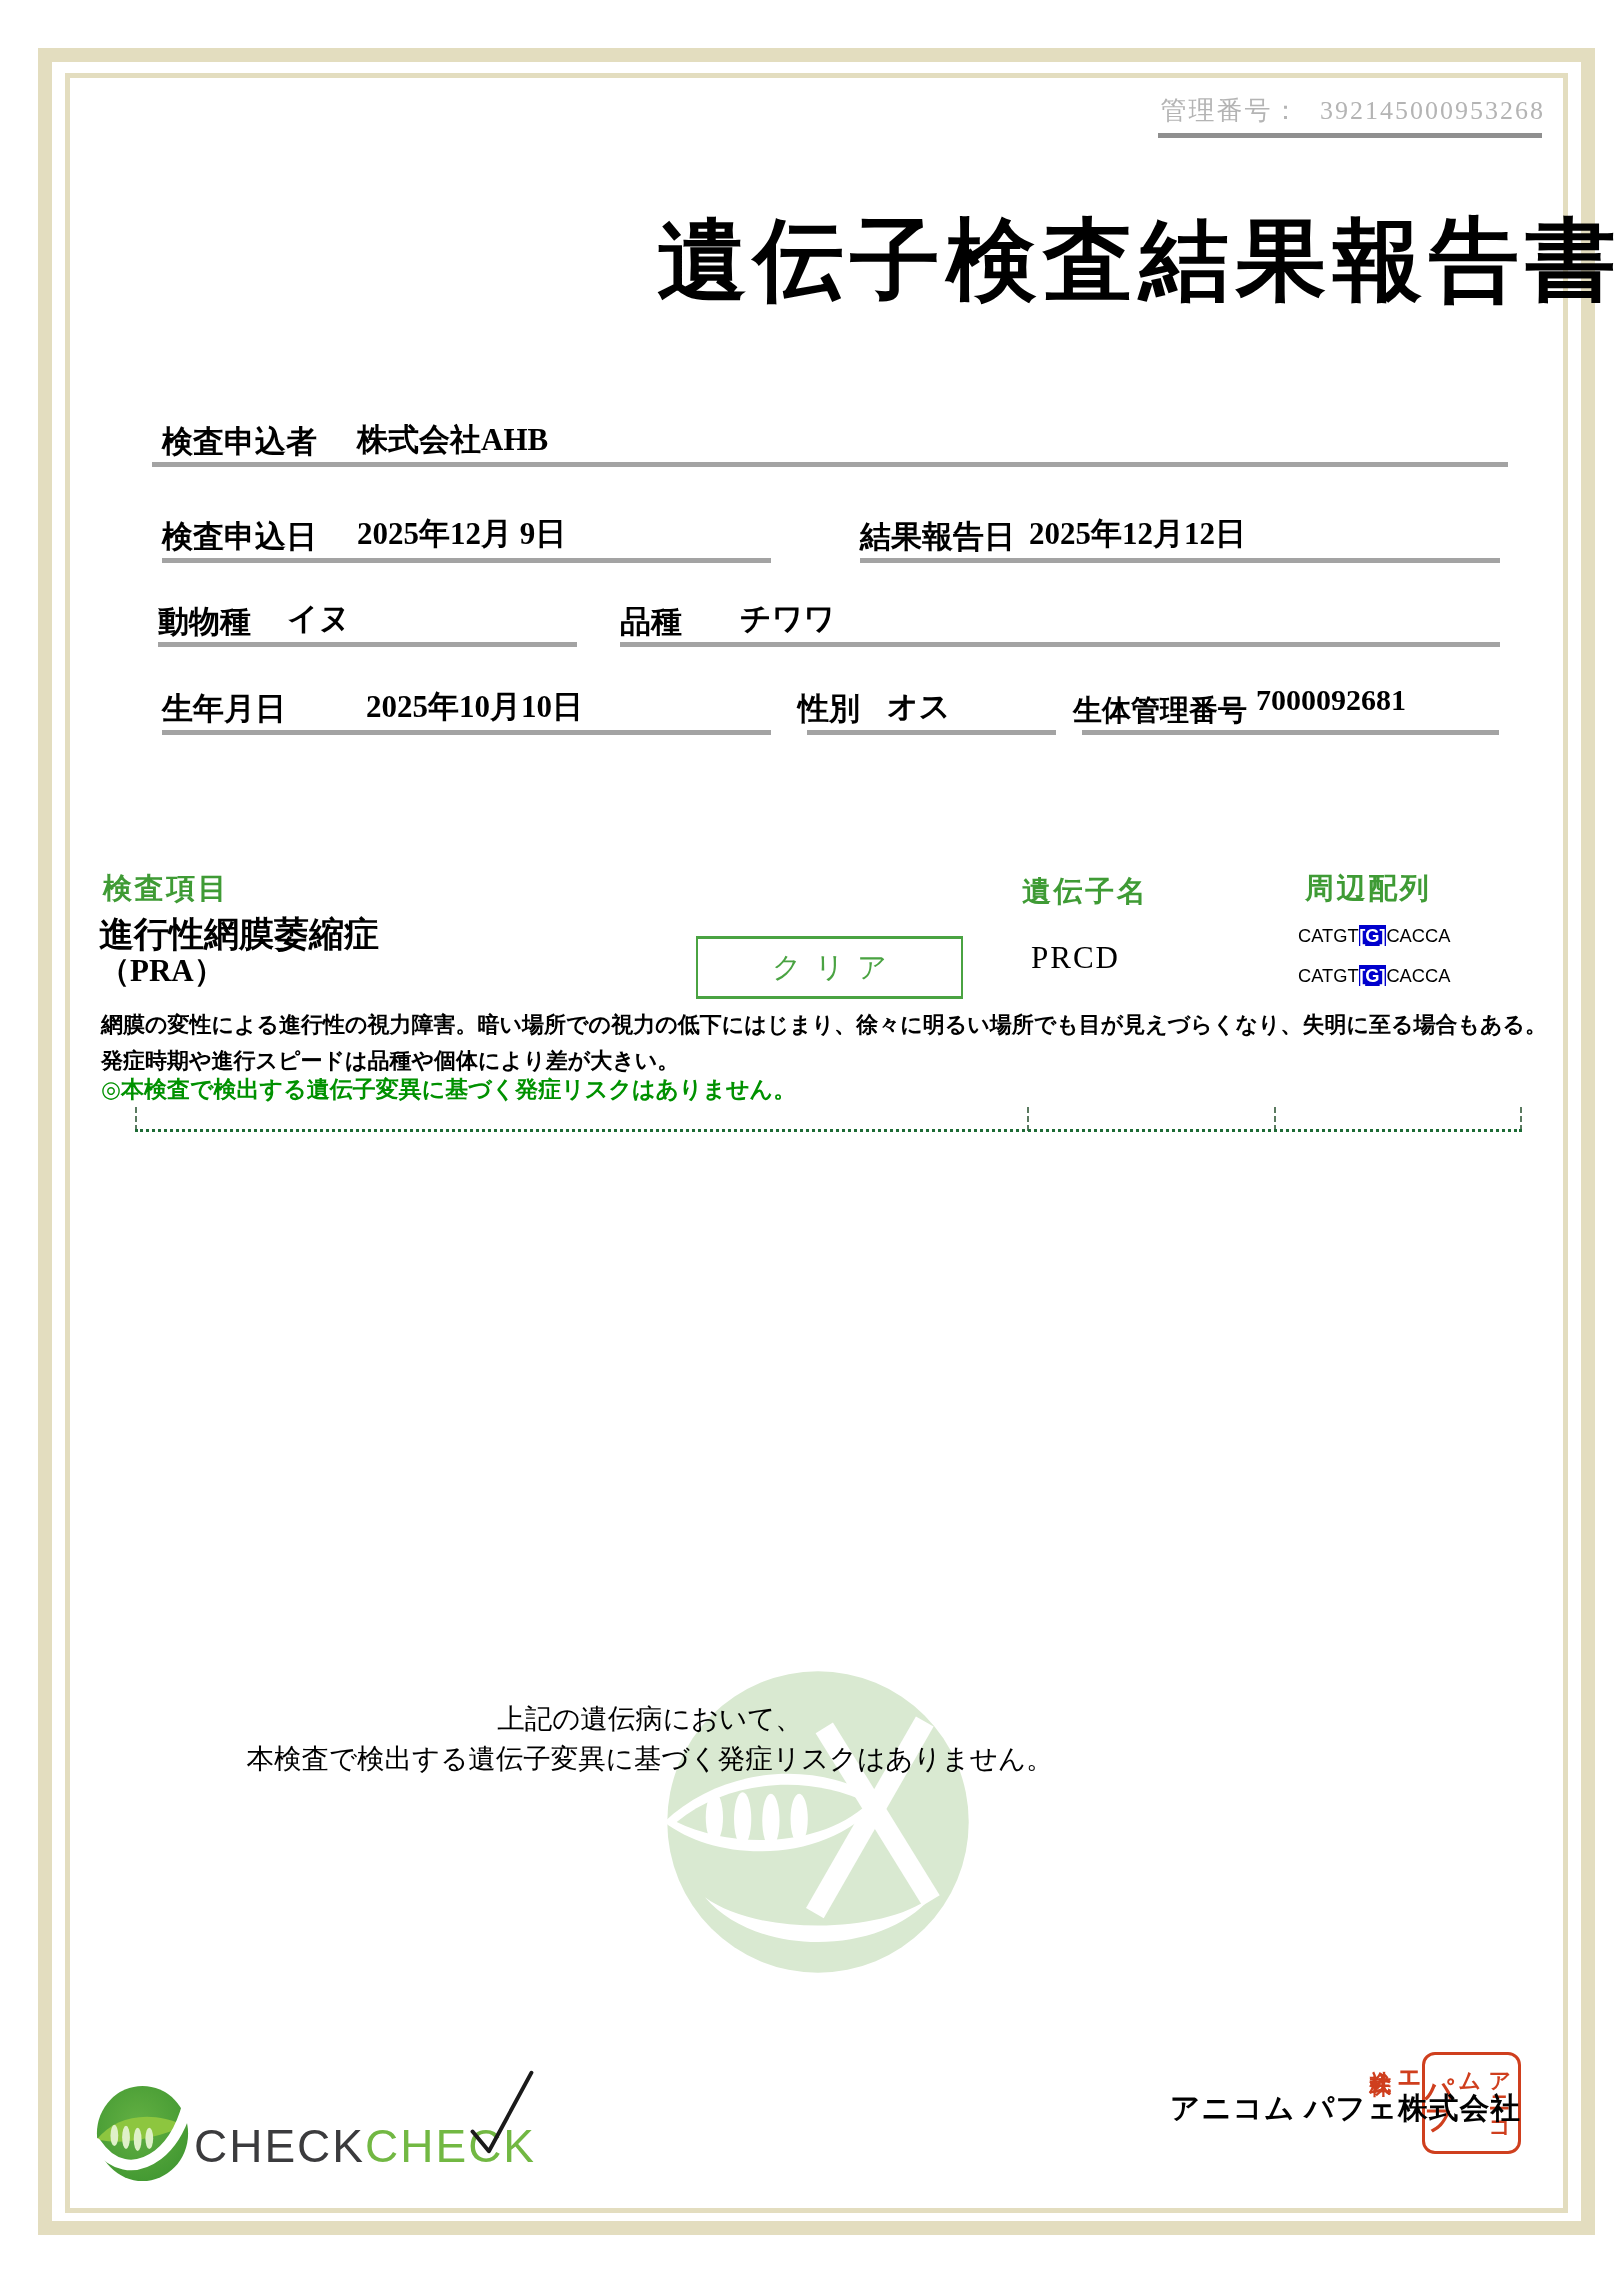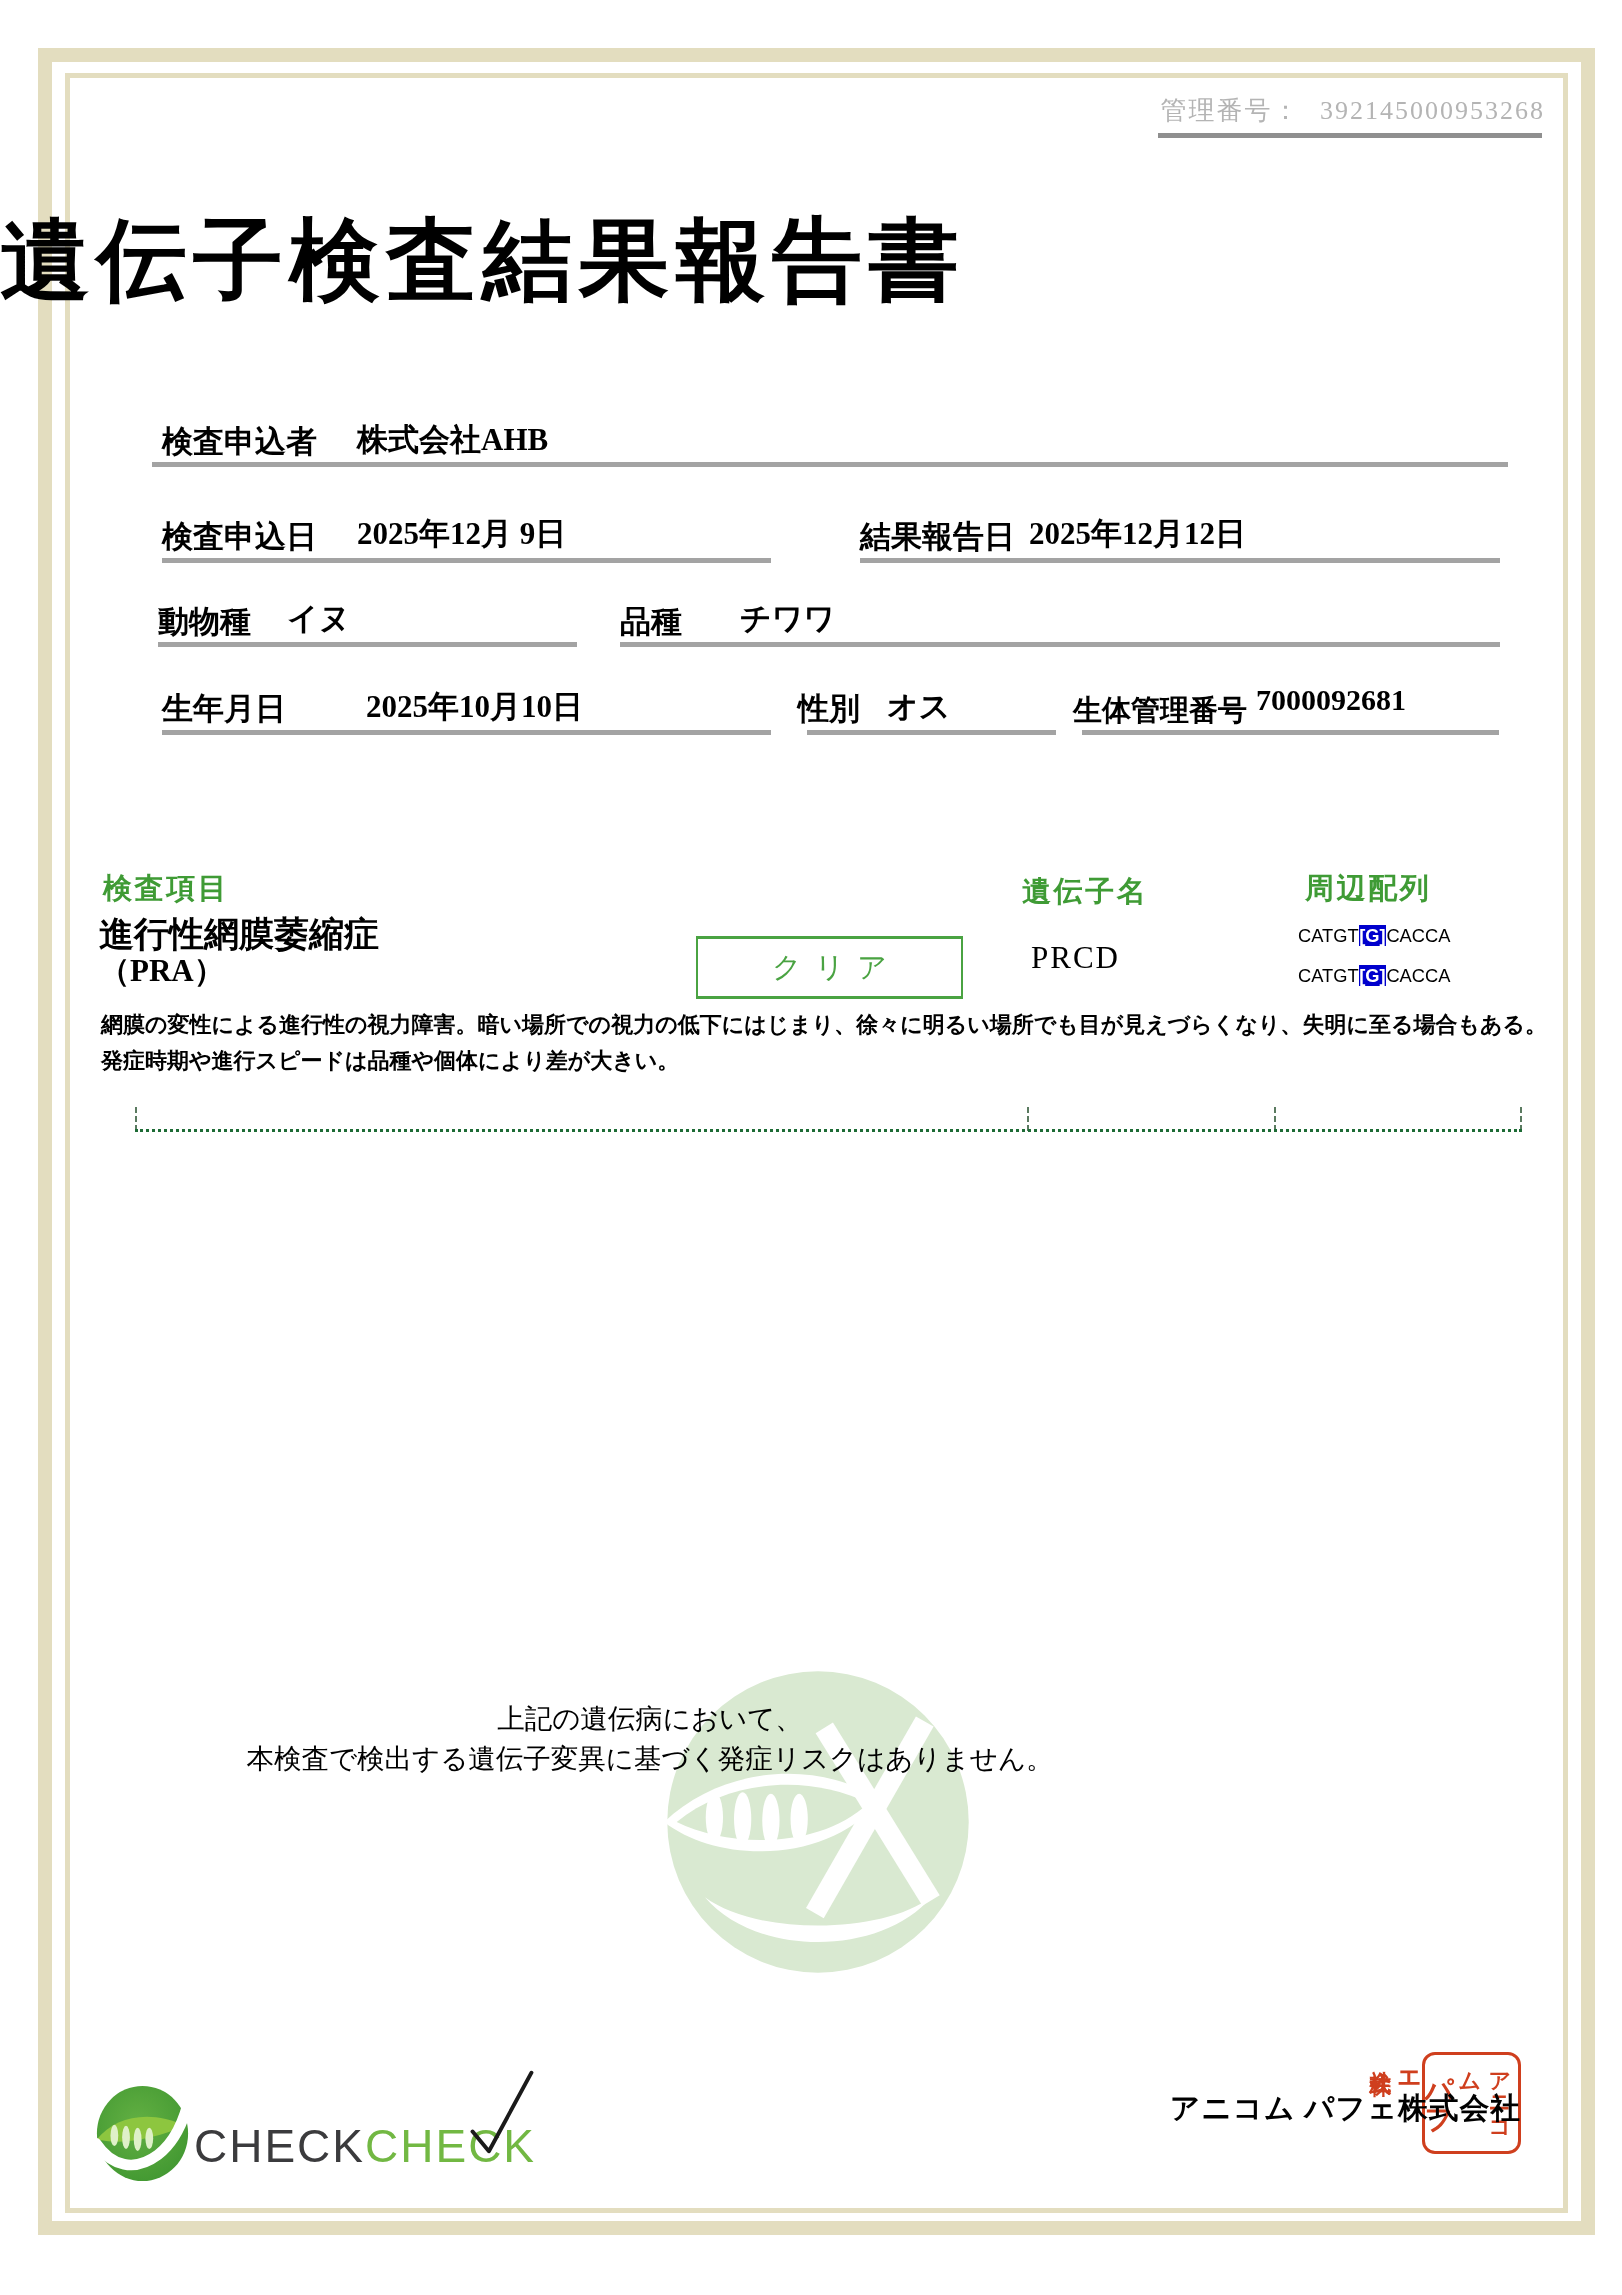--- a/index.html
+++ b/index.html
@@ -11,21 +11,21 @@
   
   .frame-outer{left:38px;top:48px;width:1557px;height:2187px;border:14.4px solid var(--frame_beige,#e3ddbf)}
   .frame-inner{left:65px;top:73px;width:1503px;height:2140px;border:5.9px solid var(--frame_beige,#e3ddbf)}
 
   
   .mgmt{left:1139px;top:93px;width:406px;text-align:right;font-size:26px;
         color:var(--mgmt_gray,#b4b4b4);letter-spacing:2px;white-space:nowrap}
   .mgmt .lbl{margin-right:19.6px}
   .mgmt-underline{left:1158px;top:133px;width:384px;height:5.2px;background:var(--mgmt_underline,#8f8f8f)}
 
-  .title{left:0;top:200px;width:1622px;text-align:left;font-size:90px;font-weight:bold;letter-spacing:6.5px}
+  .title{left:0;top:200px;width:1622px;text-align:right;font-size:90px;font-weight:bold;letter-spacing:6.5px}
 
   .flabel{font-size:31px;font-weight:bold;white-space:nowrap}
   .fvalue{font-size:31px;font-weight:600;white-space:nowrap}
   .uline{height:5.2px;background:var(--underline_gray,#a3a3a3)}
 
   .shead{font-size:29px;font-weight:bold;color:var(--accent_green,#3f9b35);letter-spacing:2.6px;white-space:nowrap}
   .disease{font-size:35px;font-weight:bold;white-space:nowrap}
   .abbr{font-size:31px;font-weight:bold;white-space:nowrap}
   .result-box{left:696px;top:936px;width:267px;height:63px;
               border:2.6px solid var(--result_green,#4aa342);border-top-width:3.9px;border-bottom-width:3.9px;
@@ -115,20 +115,21 @@
 
   <div class="abs seq" style="left:1298px;top:925px">
     <span>CATGT</span><span class="var">[G]</span><span>CACCA</span>
   </div>
   <div class="abs seq" style="left:1298px;top:965px">
     <span>CATGT</span><span class="var">[G]</span><span>CACCA</span>
   </div>
 
   <div class="abs desc" style="left:101px;top:1010px">網膜の変性による進行性の視力障害。暗い場所での視力の低下にはじまり、徐々に明るい場所でも目が見えづらくなり、失明に至る場合もある。</div>
   <div class="abs desc" style="left:101px;top:1046px">発症時期や進行スピードは品種や個体により差が大きい。</div>
+  <div class="abs risk" style="left:101px;top:1074px">◎本検査で検出する遺伝子変異に基づく発症リスクはありません。</div>
 
   <div class="abs vdash" style="left:135px;top:1107px"></div>
   <div class="abs vdash" style="left:1027px;top:1107px"></div>
   <div class="abs vdash" style="left:1274px;top:1107px"></div>
   <div class="abs vdash" style="left:1520px;top:1107px"></div>
   <div class="abs hdots" style="left:135px;top:1129px;width:1387px"></div>
 
   <svg class="abs watermark" style="left:661px;top:1665px" width="314" height="314" viewBox="0 0 200 200">
     <circle cx="100" cy="100" r="96" fill="#d9e9d1"></circle>
     <path d="M2,100 C40,64 100,60 140,86 C105,128 35,126 2,100 Z" fill="#ffffff"></path>

